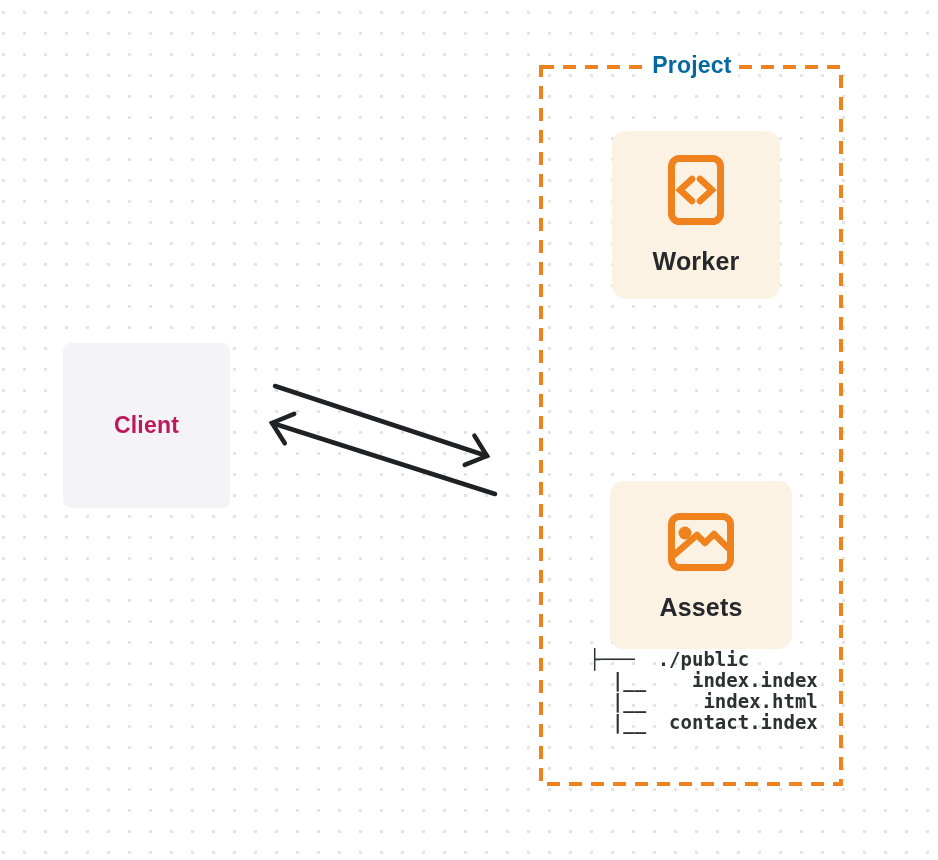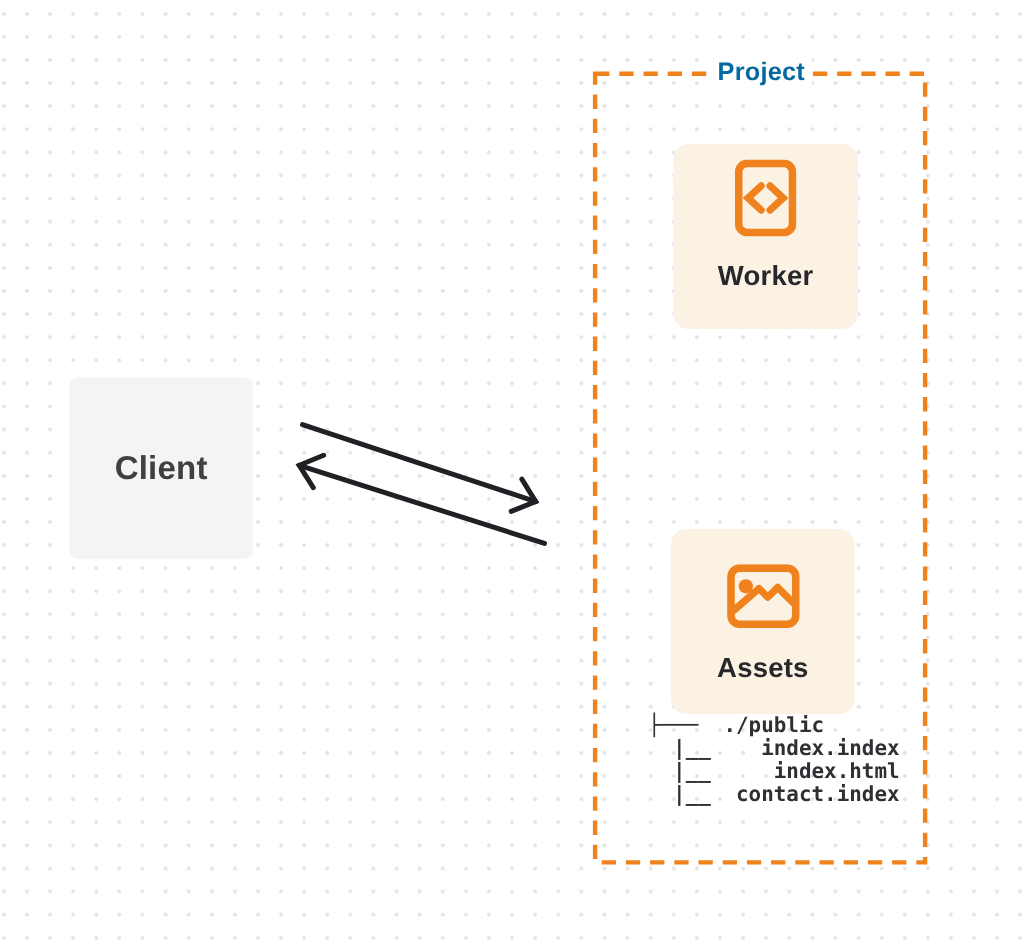--- a/index.html
+++ b/index.html
@@ -31,23 +31,23 @@
     left: 63px; top: 343px;
     width: 167px; height: 165px;
     background: #f4f4f6;
     border-radius: 8px;
     display: flex;
     align-items: center;
     justify-content: center;
     z-index: 2;
   }
   .client-box .label {
-    font-size: 30px;
+    font-size: 23px;
     font-weight: bold;
-    color: #404040;
+    color: #be185d;
     letter-spacing: 0.2px;
   }
 
   
   .request-label {
     position: absolute;
     left: 283px; top: 341px;
     font-size: 19px;
     font-weight: bold;
     color: #1e2023;
@@ -73,22 +73,22 @@
   .card {
     position: absolute;
     background: #fcf2e4;
     border-radius: 14px;
     display: flex;
     flex-direction: column;
     align-items: center;
     justify-content: flex-start;
     z-index: 2;
   }
-  .card.worker { left: 612px; top: 131px; width: 168px; height: 168px; padding-top: 14px; }
-  .card.assets { left: 610px; top: 481px; width: 167px; height: 168px; padding-top: 32px; }
+  .card.worker { left: 612px; top: 131px; width: 168px; height: 168px; padding-top: 24px; }
+  .card.assets { left: 610px; top: 481px; width: 182px; height: 168px; padding-top: 32px; }
   .card .icon-wrap {
     height: 70px;
     display: flex;
     align-items: center;
     justify-content: center;
   }
   .card.assets .icon-wrap { height: 58px; }
   .card .card-label {
     margin-top: 22px;
     font-size: 25px;

